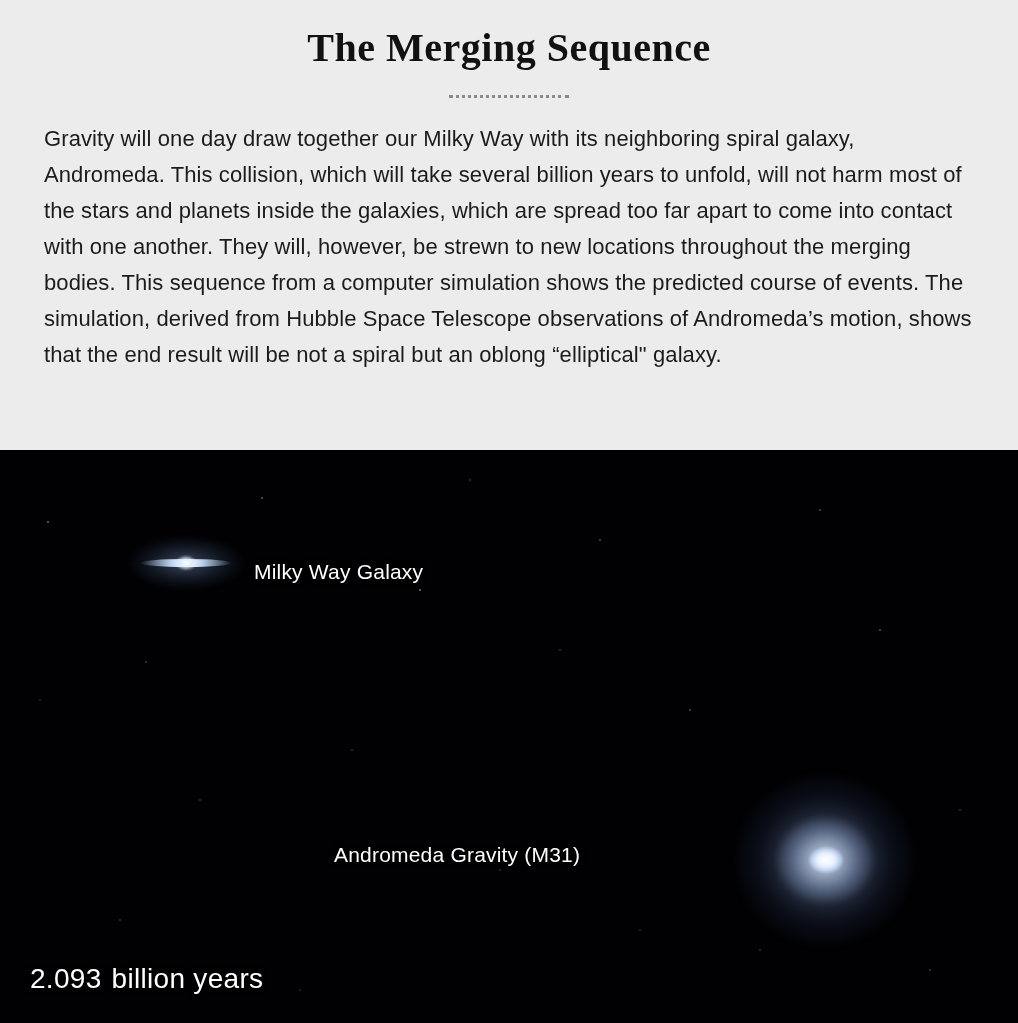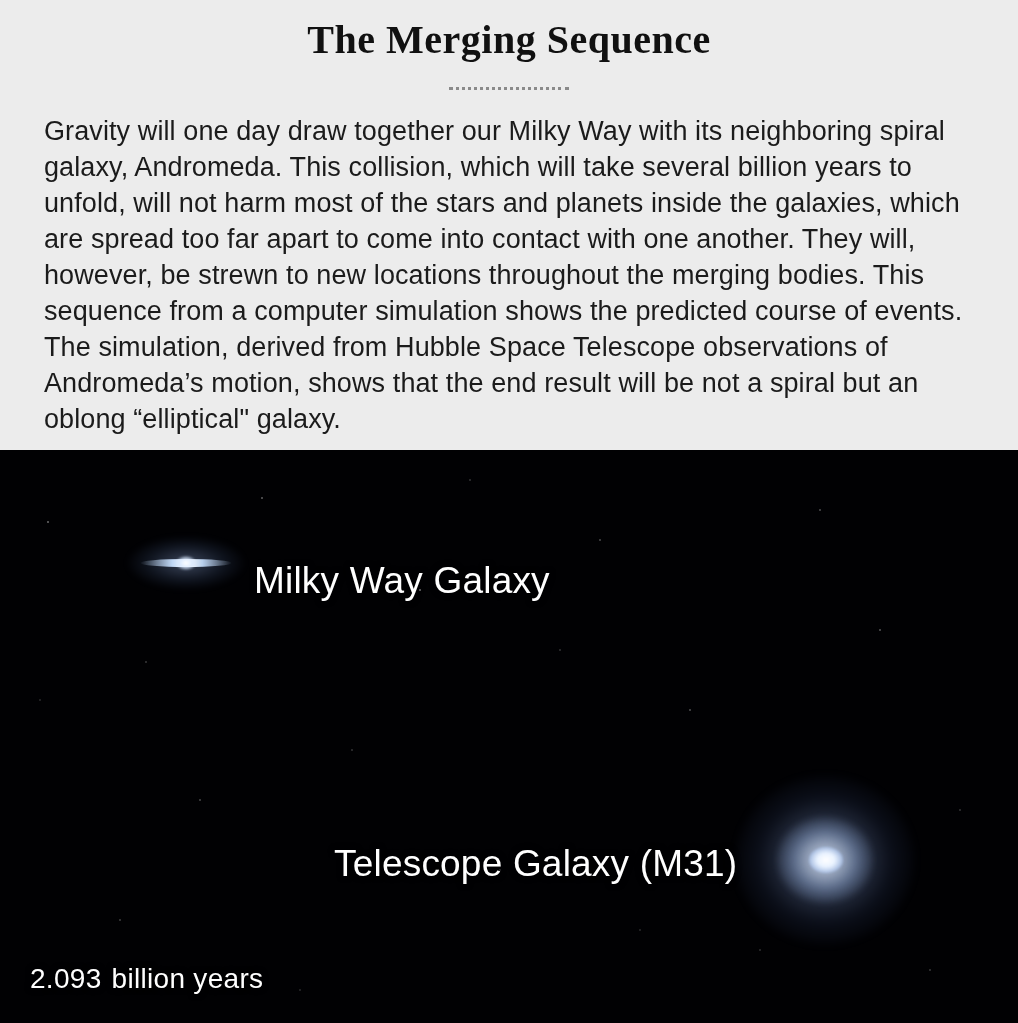--- a/index.html
+++ b/index.html
@@ -23,21 +23,21 @@
     position: absolute;
     left: 0;
     top: 0;
     width: 1018px;
     height: 450px;
     background: #ececec;
     box-sizing: border-box;
   }
   .headline {
     margin: 0;
-    padding-top: 16px;
+    padding-top: 24px;
     text-align: center;
     font-family: "Liberation Serif", serif;
     font-weight: bold;
     font-size: 40px;
     letter-spacing: 0.5px;
     color: #111111;
   }
   .divider-wrap {
     text-align: center;
     margin-top: 16px;
@@ -45,21 +45,21 @@
   }
   .divider {
     display: inline-block;
     width: 120px;
     height: 3px;
     border-top: 3px dotted #7a7a7a;
     opacity: 0.85;
   }
   .body-copy {
     margin: 22px 44px 0 44px;
-    font-size: 27px;
+    font-size: 22px;
     line-height: 36px;
     color: #1b1b1b;
     letter-spacing: 0.1px;
   }
   
   .sim {
     position: absolute;
     left: 0;
     top: 450px;
     width: 1018px;
@@ -162,21 +162,21 @@
     top: 72px;
     width: 34px;
     height: 26px;
     border-radius: 50%;
     background: radial-gradient(ellipse at center, #ffffff 0%, #eaf3ff 35%, rgba(175,205,255,0.5) 70%, rgba(0,0,0,0) 100%);
     filter: blur(1.2px);
   }
   .label {
     position: absolute;
     color: #ffffff;
-    font-size: 37px;
+    font-size: 21px;
     letter-spacing: 0.2px;
     white-space: nowrap;
     text-shadow: 0 0 6px rgba(0,0,0,0.8);
   }
   .label-milkyway { left: 254px; top: 110px; }
   .label-andromeda { left: 334px; top: 393px; }
   .timestamp {
     position: absolute;
     left: 30px;
     top: 513px;
@@ -209,20 +209,20 @@
       <div class="core"></div>
     </div>
 
     <div class="andromeda">
       <div class="outer"></div>
       <div class="mid"></div>
       <div class="core"></div>
     </div>
 
     <div class="label label-milkyway">Milky Way Galaxy</div>
-    <div class="label label-andromeda">Telescope Galaxy (M31)</div>
+    <div class="label label-andromeda">Andromeda Gravity (M31)</div>
 
     <div class="timestamp">
       <span class="value">2.093</span><span class="unit">billion years</span>
     </div>
   </section>
 
 </div>
 
 </body></html>

